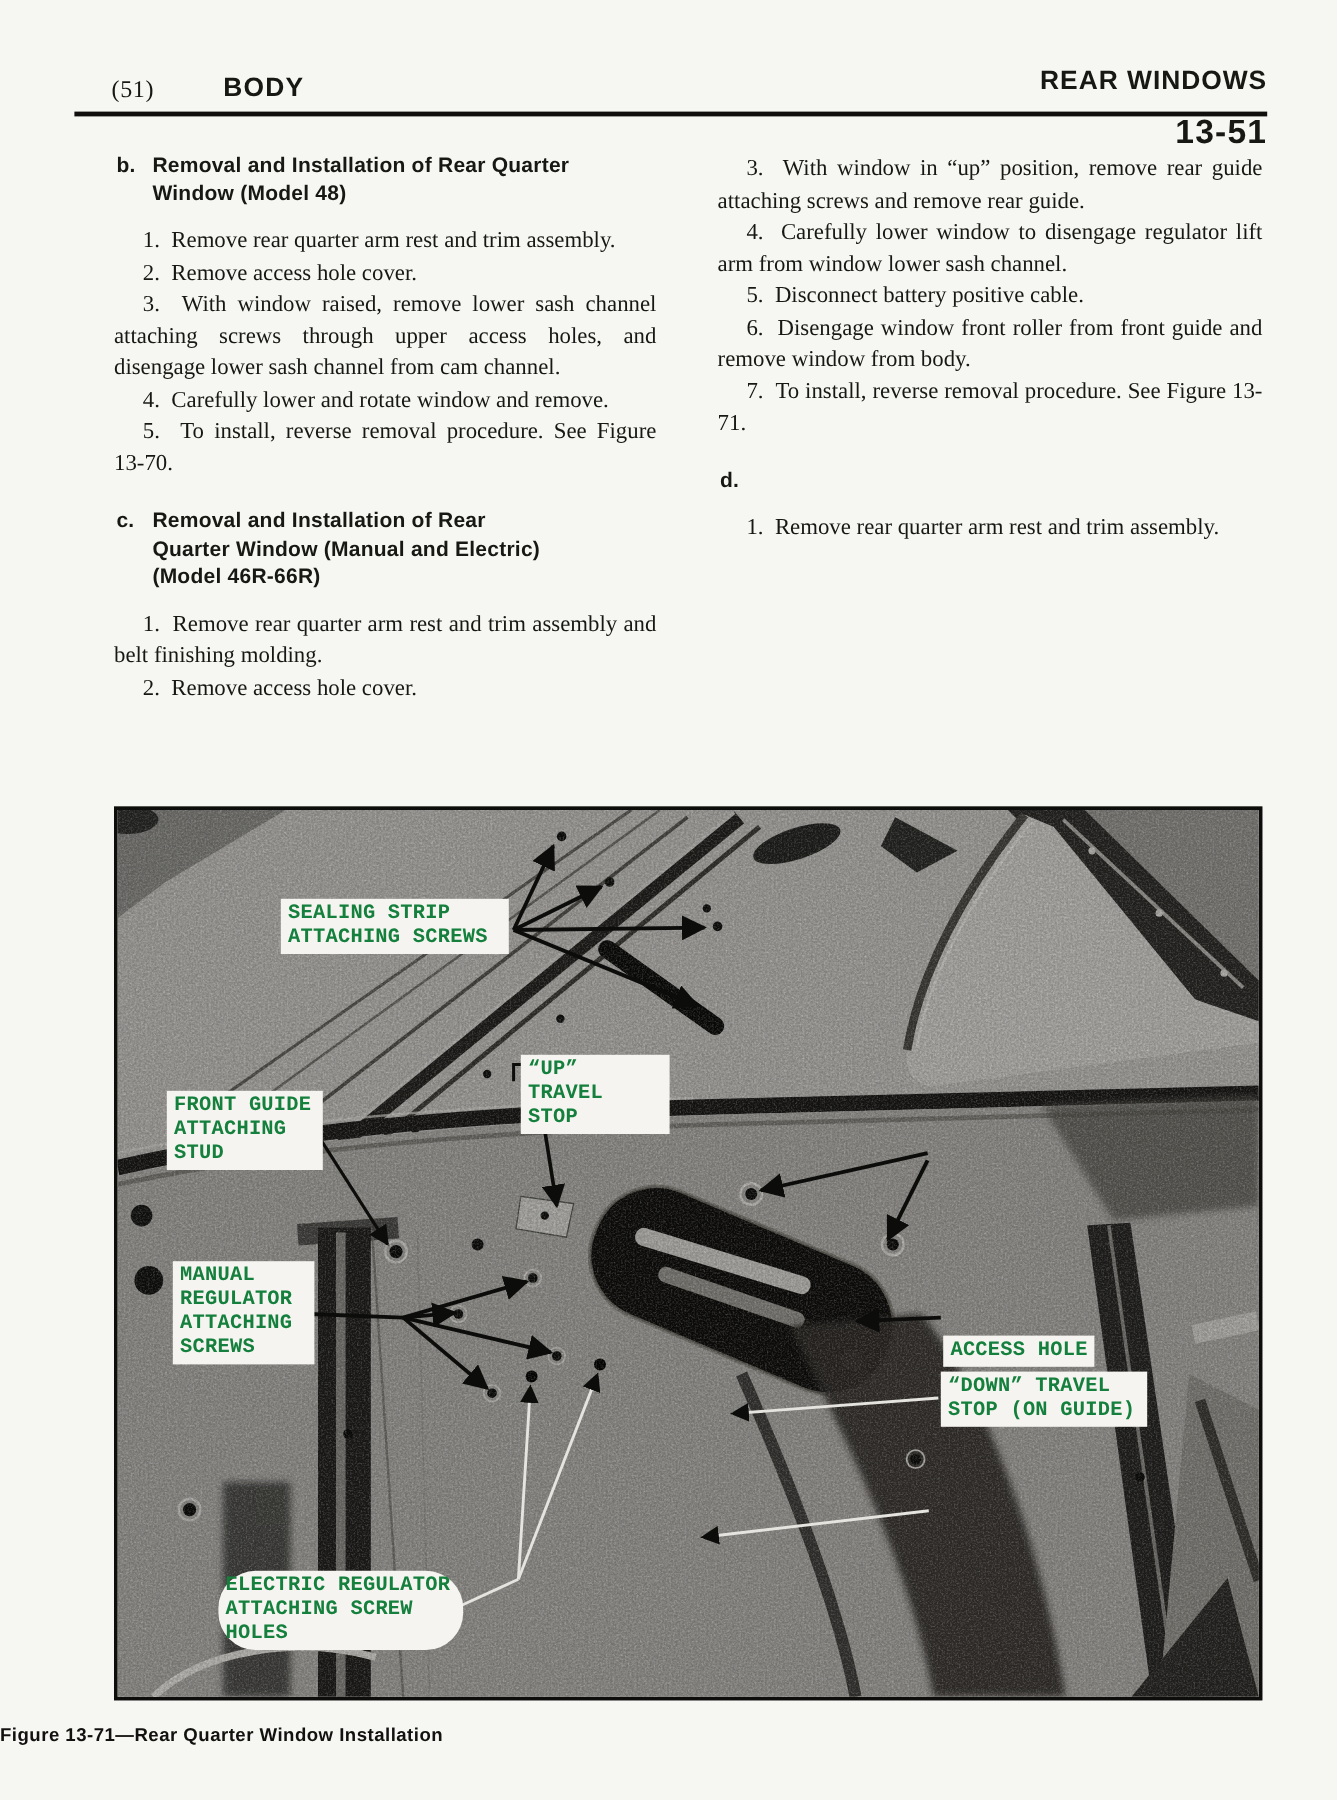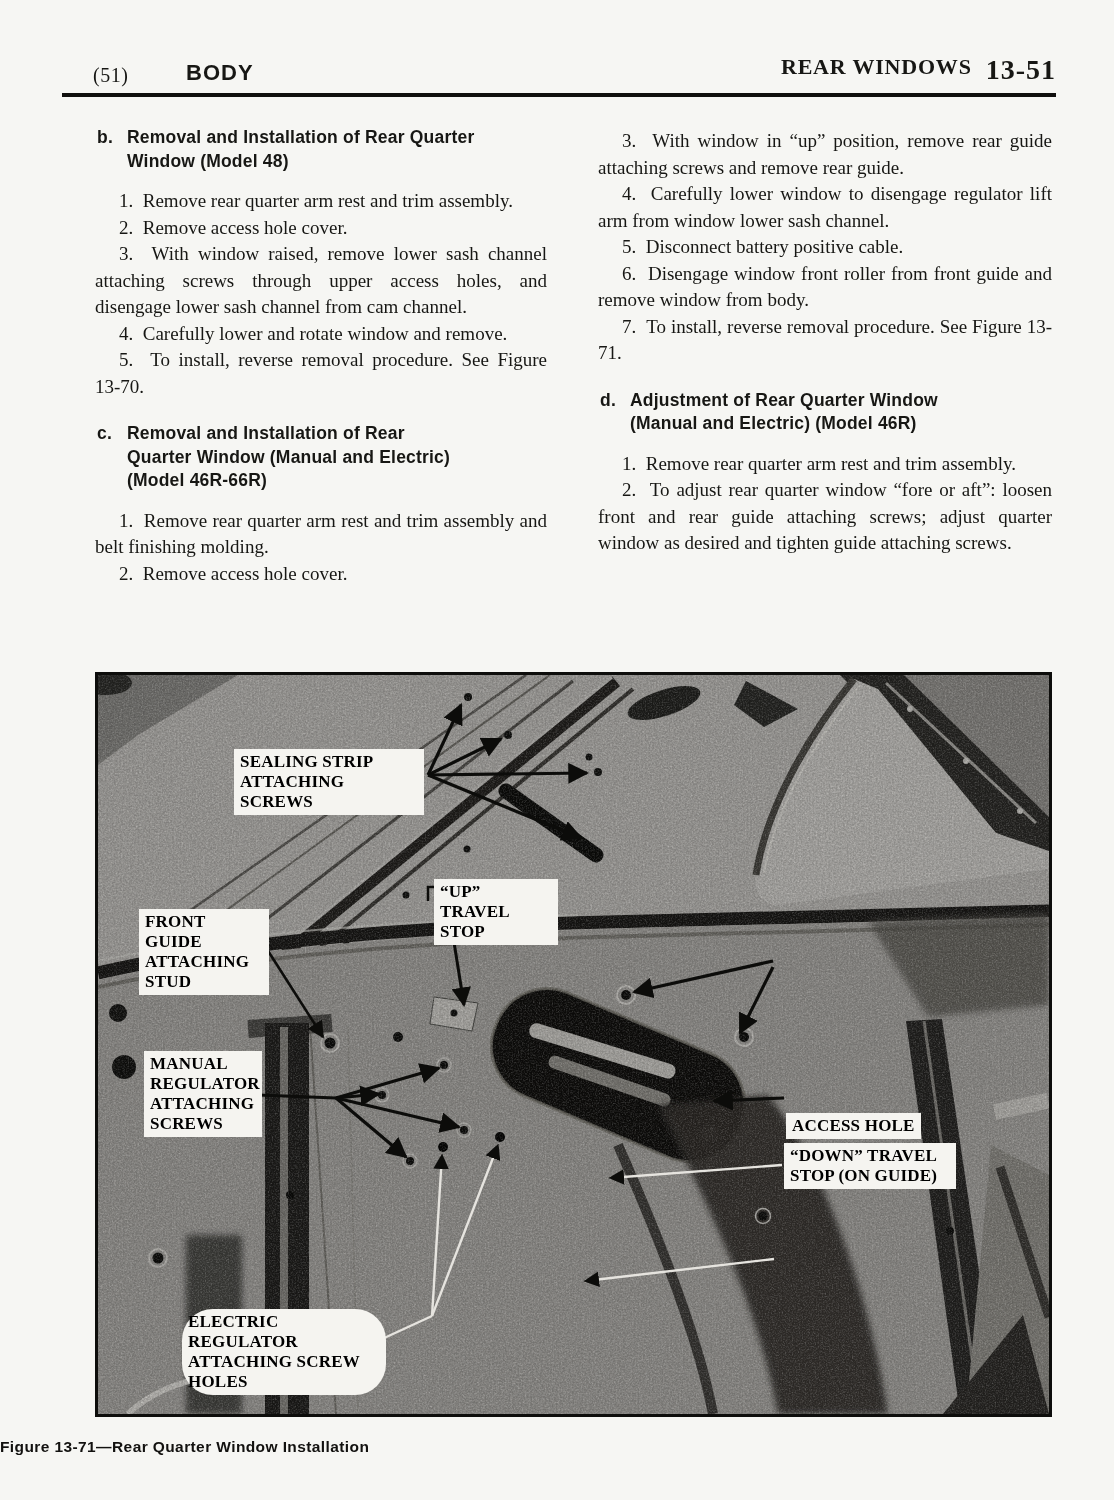--- a/index.html
+++ b/index.html
@@ -3,22 +3,22 @@
 <meta charset="utf-8">
 <style>
   html,body{margin:0;padding:0;background:#e8e8e6;}
   .page{position:relative;width:1114px;height:1500px;background:#f6f6f3;
         font-family:"Liberation Serif",serif;color:#171714;overflow:hidden;}
 
   
   .hdr-pageleft{position:absolute;left:93px;top:64px;font-size:20px;letter-spacing:.5px;}
   .hdr-section{position:absolute;left:186px;top:60px;font-family:"Liberation Sans",sans-serif;
                font-weight:bold;font-size:22px;letter-spacing:1px;}
-  .hdr-right{position:absolute;right:58px;top:54px;display:flex;align-items:flex-start;gap:14px;
-             font-family:Liberation Serif, serif;font-weight:bold;}
+  .hdr-right{position:absolute;right:58px;top:54px;display:flex;align-items:flex-end;gap:14px;
+             font-family:Liberation Sans, sans-serif;font-weight:bold;flex-direction:column;}
   .hdr-title{font-size:22px;letter-spacing:.8px;}
   .hdr-num{font-size:28px;letter-spacing:1px;}
   .hdr-rule{position:absolute;left:62px;top:93px;width:994px;height:4px;background:#100f0d;}
 
   
   .col{position:absolute;top:118px;font-size:19px;line-height:26.5px;text-align:justify;}
   .col-left{left:95px;width:452px;}
   .col-right{left:598px;width:454px;padding-top:10px;}
   .step{margin:0;text-indent:24px;}
   .subhead{display:flex;font-family:"Liberation Sans",sans-serif;font-weight:bold;
@@ -26,22 +26,22 @@
   .subhead .letter{flex:none;width:30px;padding-left:2px;}
   .subhead .htext{flex:1;}
   .mt1{margin-top:8px;margin-bottom:15px;}
   .mt2{margin-top:22px;margin-bottom:15px;}
   .hw340 .htext{max-width:345px;}
 
   
   .figure{position:absolute;left:95px;top:672px;width:957px;height:745px;
           border:3px solid #0d0d0b;box-sizing:border-box;background:#b2b0ac;}
   .figure svg{position:absolute;left:0;top:0;}
-  .plabel{position:absolute;background:#f5f4f0;color:#000000;
-          font-family:Liberation Serif, serif;font-weight:bold;font-size:17px;
+  .plabel{position:absolute;background:#f5f4f0;color:#15803d;
+          font-family:Liberation Mono, monospace;font-weight:bold;font-size:17px;
           line-height:1.18;padding:3px 6px;letter-spacing:.2px;z-index:3;}
   .nowrap{white-space:nowrap;}
 
   .caption{position:absolute;top:1438px;left:0;width:100%;
            font-family:"Liberation Sans",sans-serif;font-weight:bold;font-size:15.5px;
            letter-spacing:.4px;color:#12110f;}
 </style>
 </head>
 <body>
 
@@ -76,24 +76,22 @@
 
   <div class="col col-right">
     <p class="step">3.&nbsp;&nbsp;With window in “up” position, remove rear guide attaching screws and remove rear guide.</p>
     <p class="step">4.&nbsp;&nbsp;Carefully lower window to disengage regulator lift arm from window lower sash channel.</p>
     <p class="step">5.&nbsp;&nbsp;Disconnect battery positive cable.</p>
     <p class="step">6.&nbsp;&nbsp;Disengage window front roller from front guide and remove window from body.</p>
     <p class="step">7.&nbsp;&nbsp;To install, reverse removal procedure. See Figure 13-71.</p>
 
     <div class="subhead mt2 hw340">
       <span class="letter">d.</span>
-      <span class="htext">Adjustment of Rear Quarter Window (Manual and Electric) (Model 46R)</span>
     </div>
     <p class="step">1.&nbsp;&nbsp;Remove rear quarter arm rest and trim assembly.</p>
-    <p class="step">2.&nbsp;&nbsp;To adjust rear quarter window “fore or aft”: loosen front and rear guide attaching screws; adjust quarter window as desired and tighten guide attaching screws.</p>
   </div>
 
   <div class="figure">
     <svg width="951" height="739" viewBox="0 0 951 739">
       <defs>
         <marker id="ah" viewBox="0 0 10 10" refX="9" refY="5" markerWidth="6.5" markerHeight="6.5" orient="auto">
           <path d="M0,0 L10,5 L0,10 z" fill="#0c0c0a"></path>
         </marker>
         <filter id="grain" x="0" y="0" width="100%" height="100%">
           <feTurbulence type="fractalNoise" baseFrequency="0.55" numOctaves="2" seed="3"></feTurbulence>

